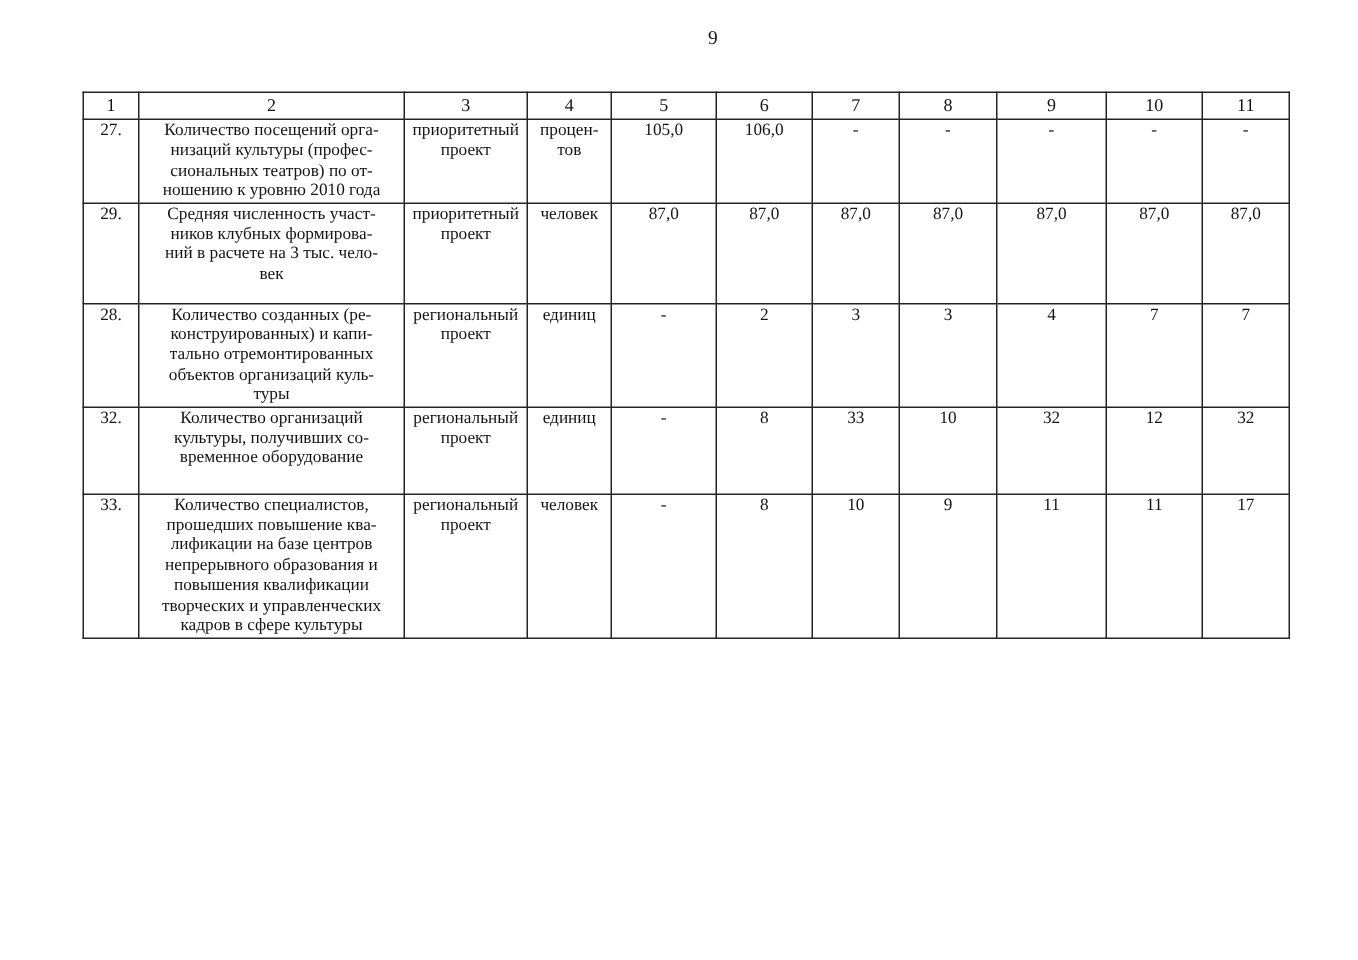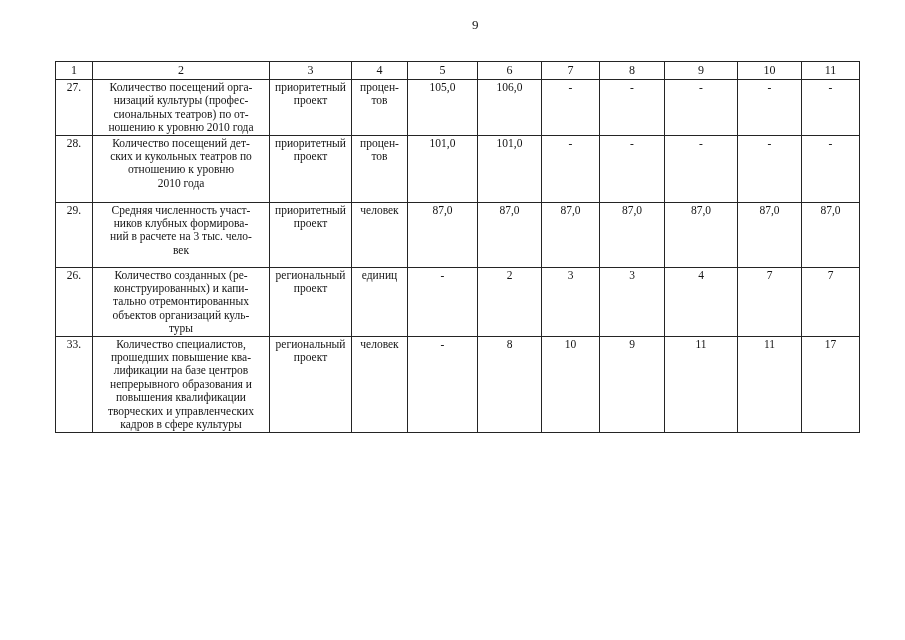--- a/index.html
+++ b/index.html
@@ -115,38 +115,20 @@
 тов</td>
     <td class="c-center">105,0</td>
     <td class="c-center">106,0</td>
     <td class="c-center">-</td>
     <td class="c-center">-</td>
     <td class="c-center">-</td>
     <td class="c-center">-</td>
     <td class="c-center">-</td>
   </tr>
 
-  <tr class="data-row">
-    <td class="c-num">28.</td>
-    <td class="c-name">Количество посещений дет-
-ских и кукольных театров по
-отношению к уровню
-2010 года</td>
-    <td class="c-center">приоритетный
-проект</td>
-    <td class="c-center">процен-
-тов</td>
-    <td class="c-center">101,0</td>
-    <td class="c-center">101,0</td>
-    <td class="c-center">-</td>
-    <td class="c-center">-</td>
-    <td class="c-center">-</td>
-    <td class="c-center">-</td>
-    <td class="c-center">-</td>
-  </tr>
 
   <tr class="data-row">
     <td class="c-num">29.</td>
     <td class="c-name">Средняя численность участ-
 ников клубных формирова-
 ний в расчете на 3 тыс. чело-
 век</td>
     <td class="c-center">приоритетный
 проект</td>
     <td class="c-center">человек</td>
@@ -154,38 +136,54 @@
     <td class="c-center">87,0</td>
     <td class="c-center">87,0</td>
     <td class="c-center">87,0</td>
     <td class="c-center">87,0</td>
     <td class="c-center">87,0</td>
     <td class="c-center">87,0</td>
   </tr>
 
 
   <tr class="data-row">
-    <td class="c-num">26.</td>
+    <td class="c-num">28.</td>
     <td class="c-name">Количество созданных (ре-
 конструированных) и капи-
 тально отремонтированных
 объектов организаций куль-
 туры</td>
     <td class="c-center">региональный
 проект</td>
     <td class="c-center">единиц</td>
     <td class="c-center">-</td>
     <td class="c-center">2</td>
     <td class="c-center">3</td>
     <td class="c-center">3</td>
     <td class="c-center">4</td>
     <td class="c-center">7</td>
     <td class="c-center">7</td>
   </tr>
 
+  <tr class="data-row">
+    <td class="c-num">32.</td>
+    <td class="c-name">Количество организаций
+культуры, получивших со-
+временное оборудование</td>
+    <td class="c-center">региональный
+проект</td>
+    <td class="c-center">единиц</td>
+    <td class="c-center">-</td>
+    <td class="c-center">8</td>
+    <td class="c-center">33</td>
+    <td class="c-center">10</td>
+    <td class="c-center">32</td>
+    <td class="c-center">12</td>
+    <td class="c-center">32</td>
+  </tr>
 
   <tr class="data-row">
     <td class="c-num">33.</td>
     <td class="c-name">Количество специалистов,
 прошедших повышение ква-
 лификации на базе центров
 непрерывного образования и
 повышения квалификации
 творческих и управленческих
 кадров в сфере культуры</td>

